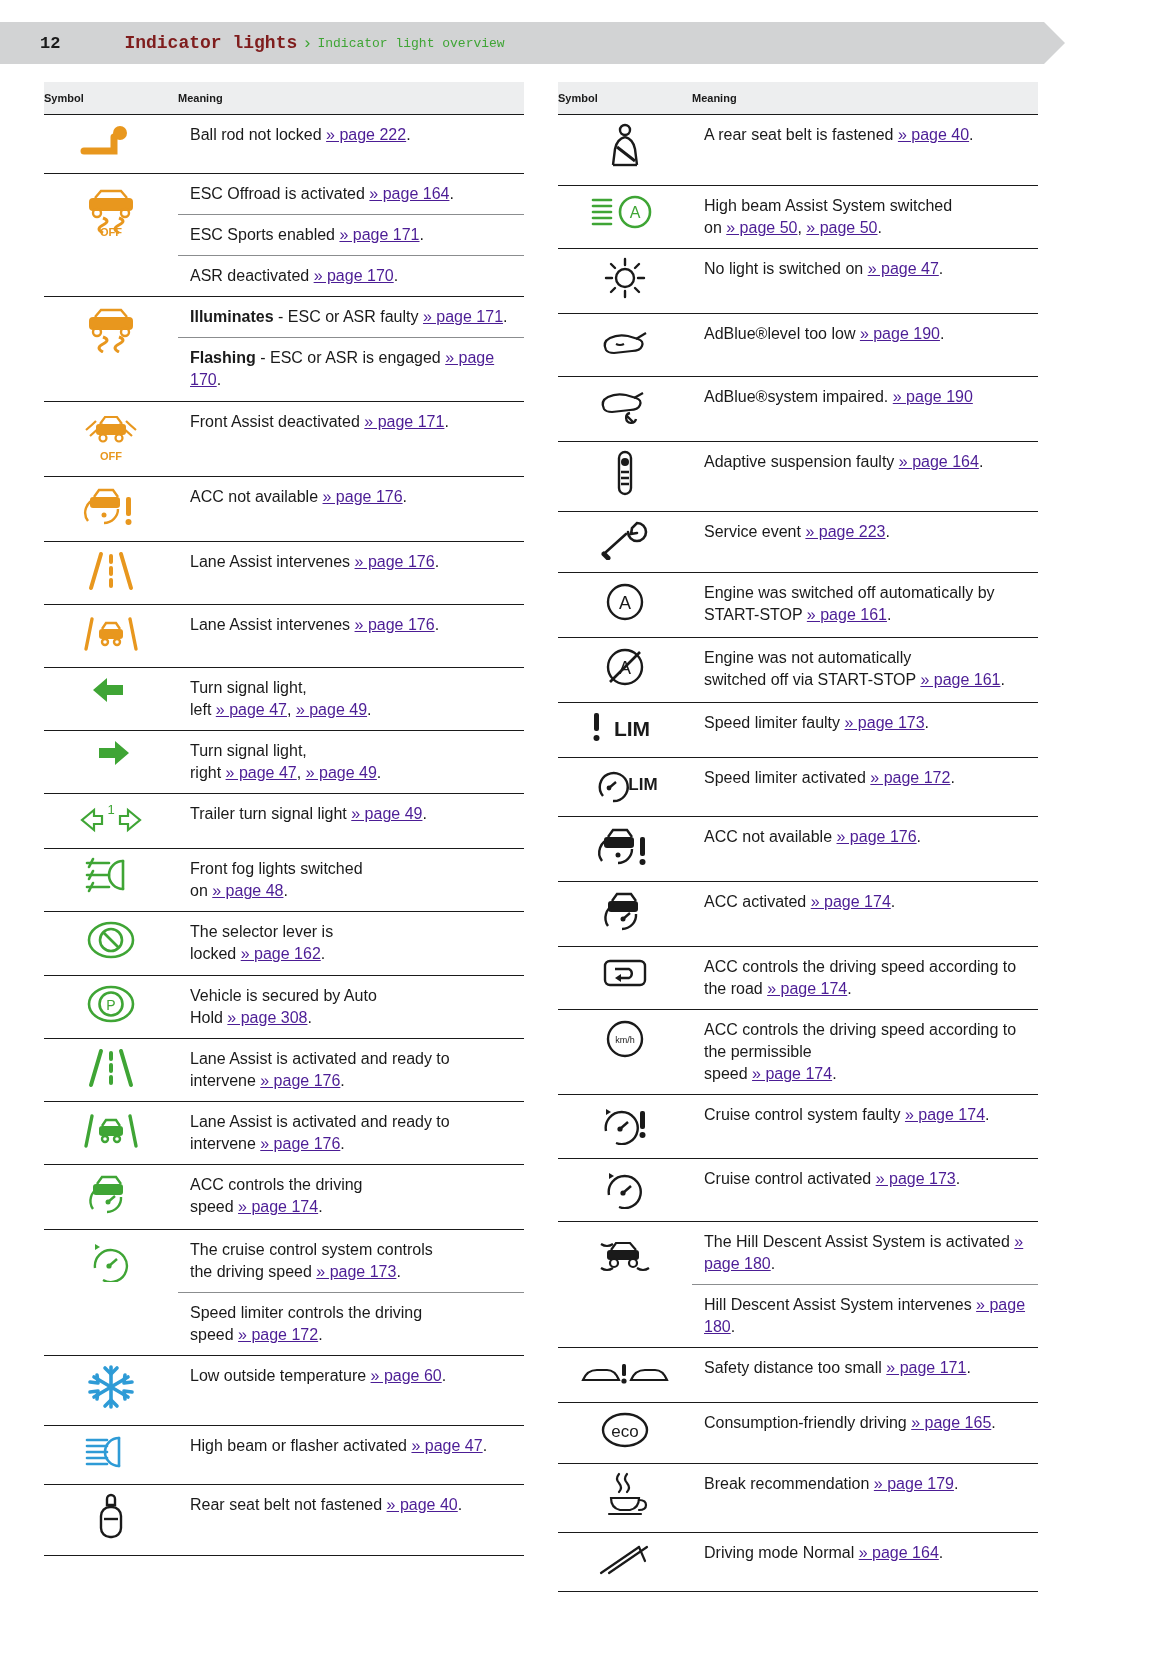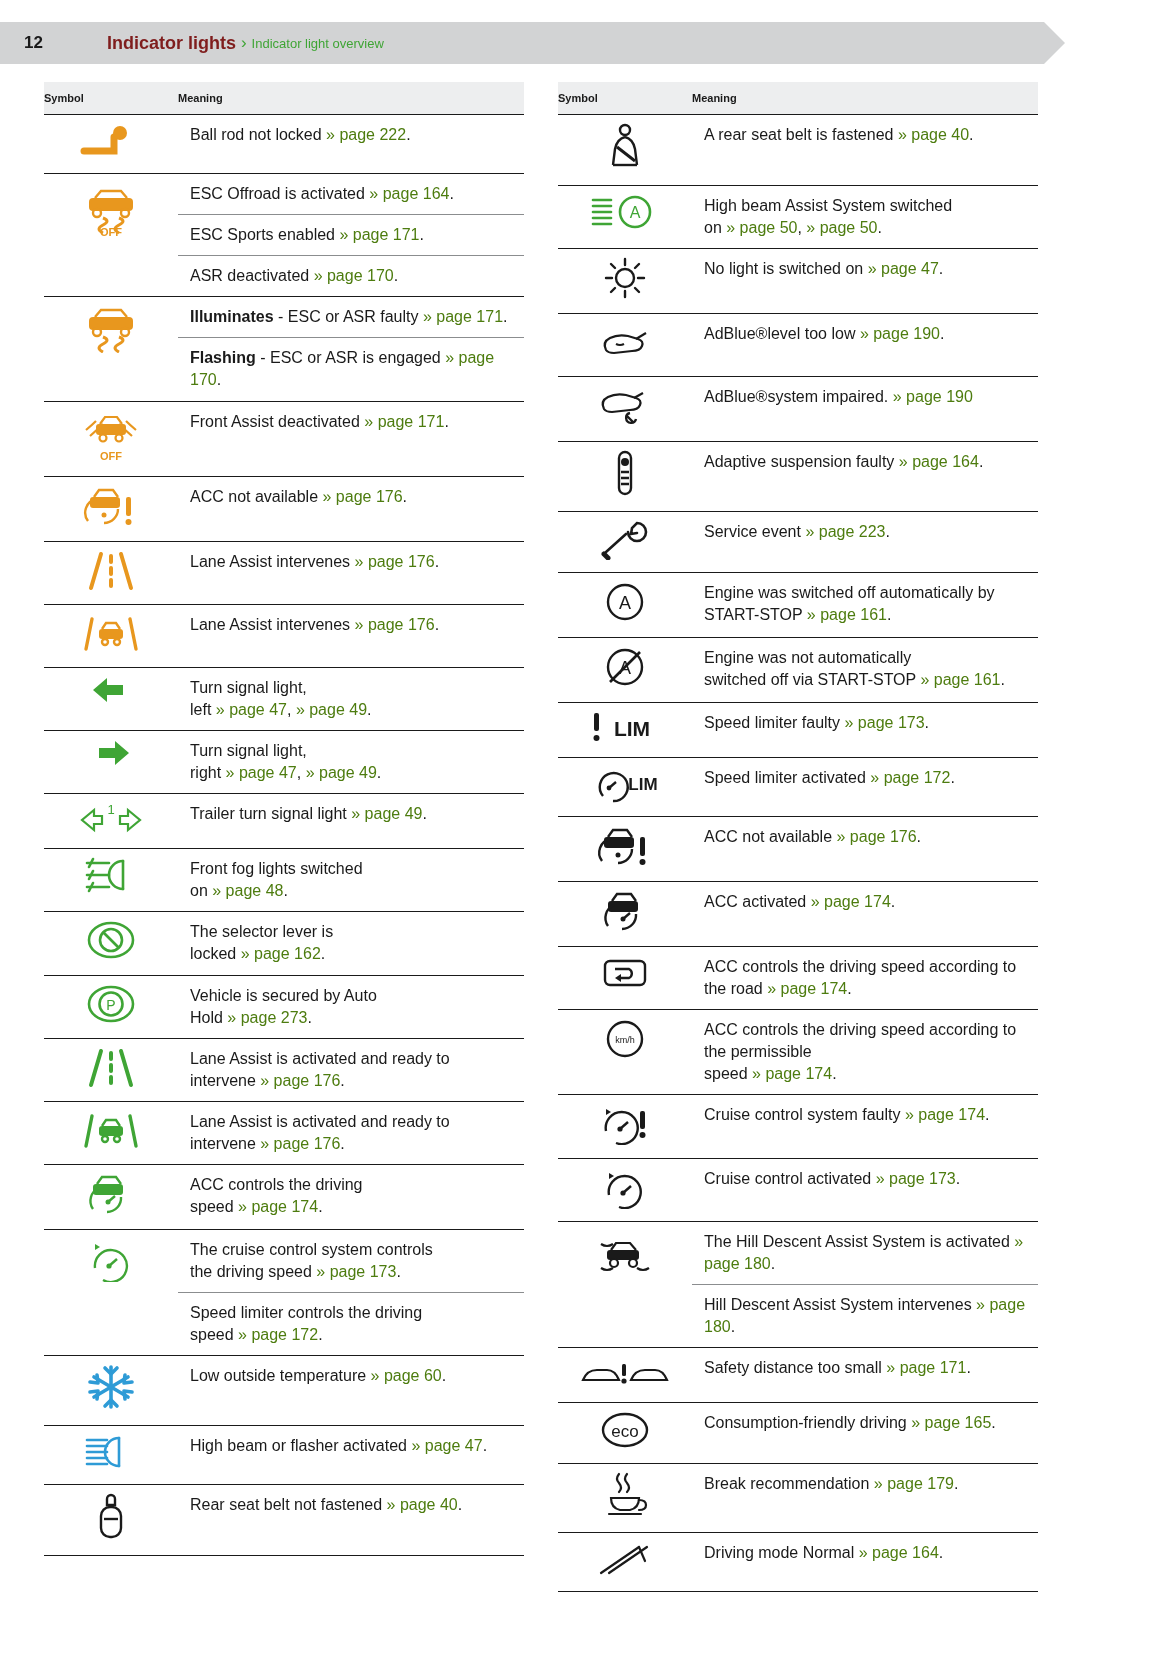--- a/index.html
+++ b/index.html
@@ -24,22 +24,23 @@
   
   .header {
     position: absolute;
     top: 22px;
     left: 0;
     width: 1044px;
     height: 42px;
     background: #d2d3d4;
     display: flex;
     align-items: center;
-    padding-left: 24px;
+    padding-left: 40px;
     box-sizing: border-box;
+    font-family: Liberation Mono, monospace;
   }
   .header:after {
     content: "";
     position: absolute;
     right: -21px;
     top: 0;
     width: 0;
     height: 0;
     border-top: 21px solid transparent;
     border-bottom: 21px solid transparent;
@@ -109,21 +110,21 @@
   td.mean {
     padding: 9px 6px 9px 12px;
     border-bottom: 1.6px solid #1a1a1a;
   }
   td.mean.inner {
     border-bottom: 1px solid #8b8d8f;
   }
   td.mean.lastinner {
     border-bottom: 1.6px solid #1a1a1a;
   }
-  .ref { color: #4d7c0f; }
+  .ref { color: #4c1d95; text-decoration: underline; }
   .bold { font-weight: bold; }
 
   
   .ico {
     display: inline-block;
     line-height: 0;
   }
   .ico svg { display: block; margin: 0 auto; }
 </style>
 </head>
@@ -297,21 +298,21 @@
             <td class="mean"><span>The selector lever is<br>locked <span class="ref">» page 162</span>.</span></td>
           </tr>
           <tr>
             <td class="sym" rowspan="1"><span class="ico"><svg width="56" height="44" viewBox="0 0 56 44">
                   <g stroke="#3fa535" stroke-width="2.6" fill="none">
                     <ellipse cx="28" cy="22" rx="22" ry="17"></ellipse>
                     <circle cx="28" cy="22" r="11.5"></circle>
                   </g>
                   <text x="28" y="28" font-family="Liberation Sans, sans-serif" font-size="14" fill="#3fa535" text-anchor="middle">P</text>
                 </svg></span></td>
-            <td class="mean"><span>Vehicle is secured by Auto<br>Hold <span class="ref">» page 273</span>.</span></td>
+            <td class="mean"><span>Vehicle is secured by Auto<br>Hold <span class="ref">» page 308</span>.</span></td>
           </tr>
           <tr>
             <td class="sym" rowspan="1"><span class="ico"><svg width="64" height="44" viewBox="0 0 64 44">
                   <g stroke="#3fa535" stroke-width="4" fill="none" stroke-linecap="round">
                     <path d="M12 40 L22 6"></path>
                     <path d="M52 40 L42 6"></path>
                     <path d="M32 8 v6"></path>
                     <path d="M32 20 v6"></path>
                     <path d="M32 32 v6"></path>
                   </g>

